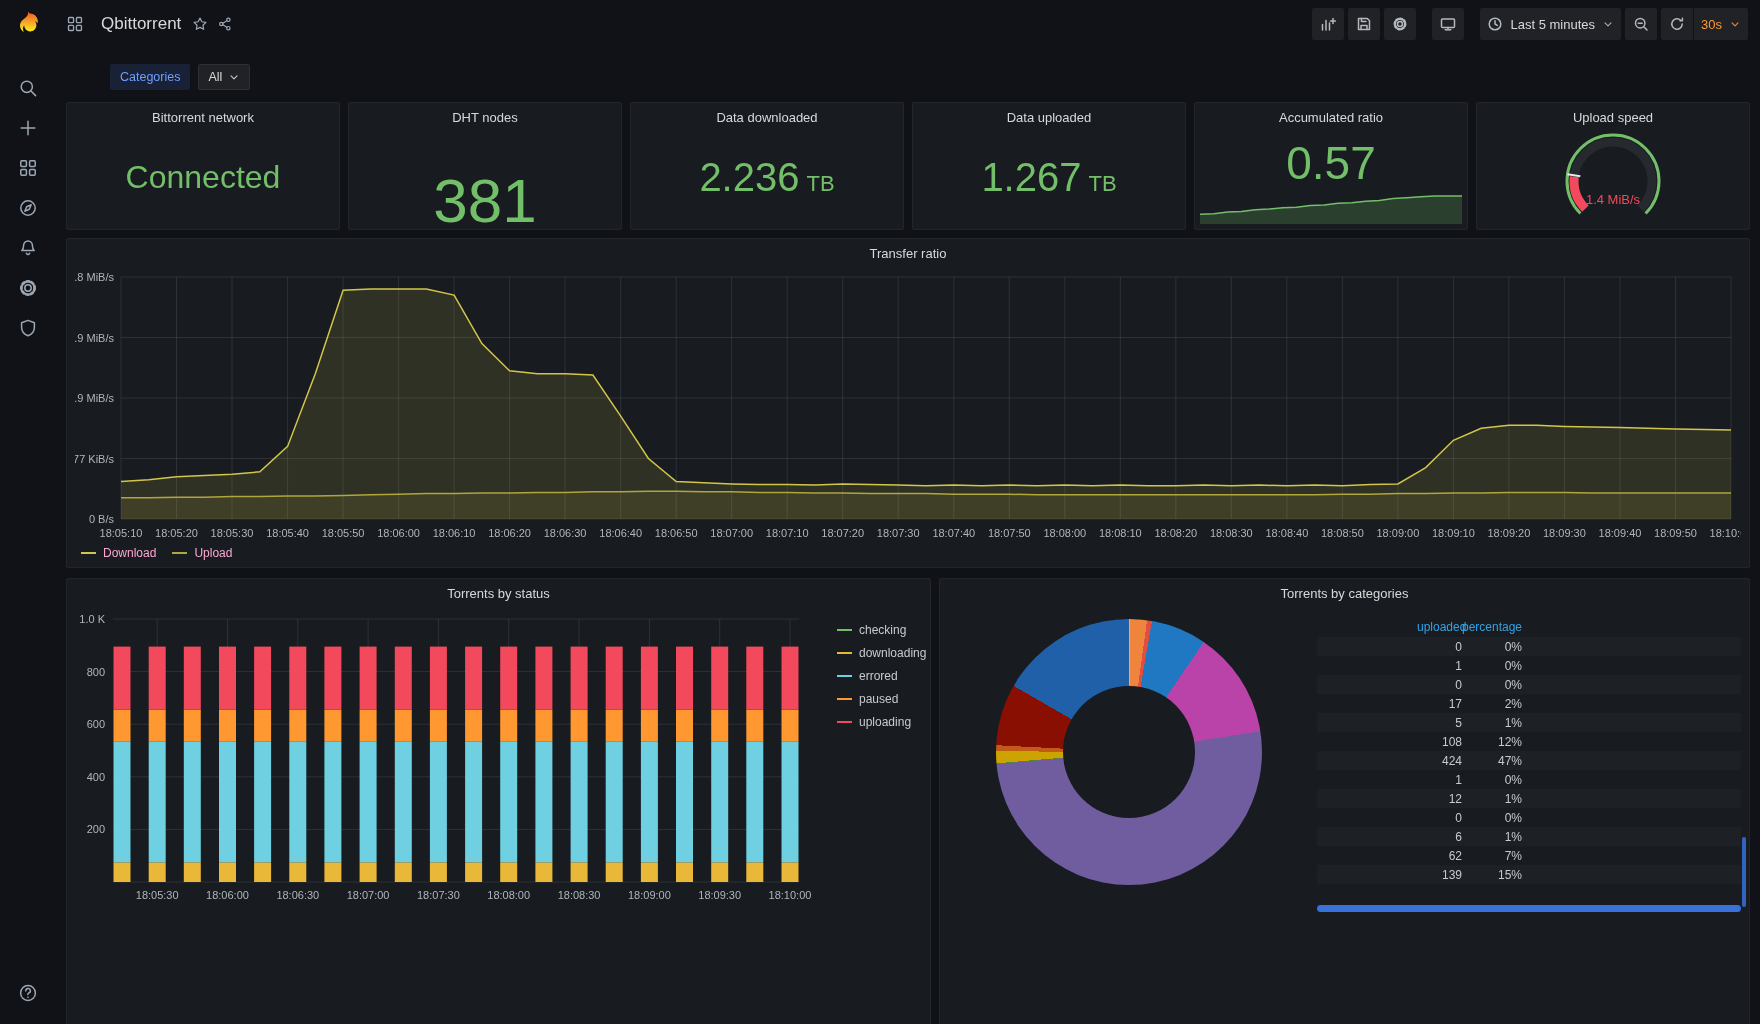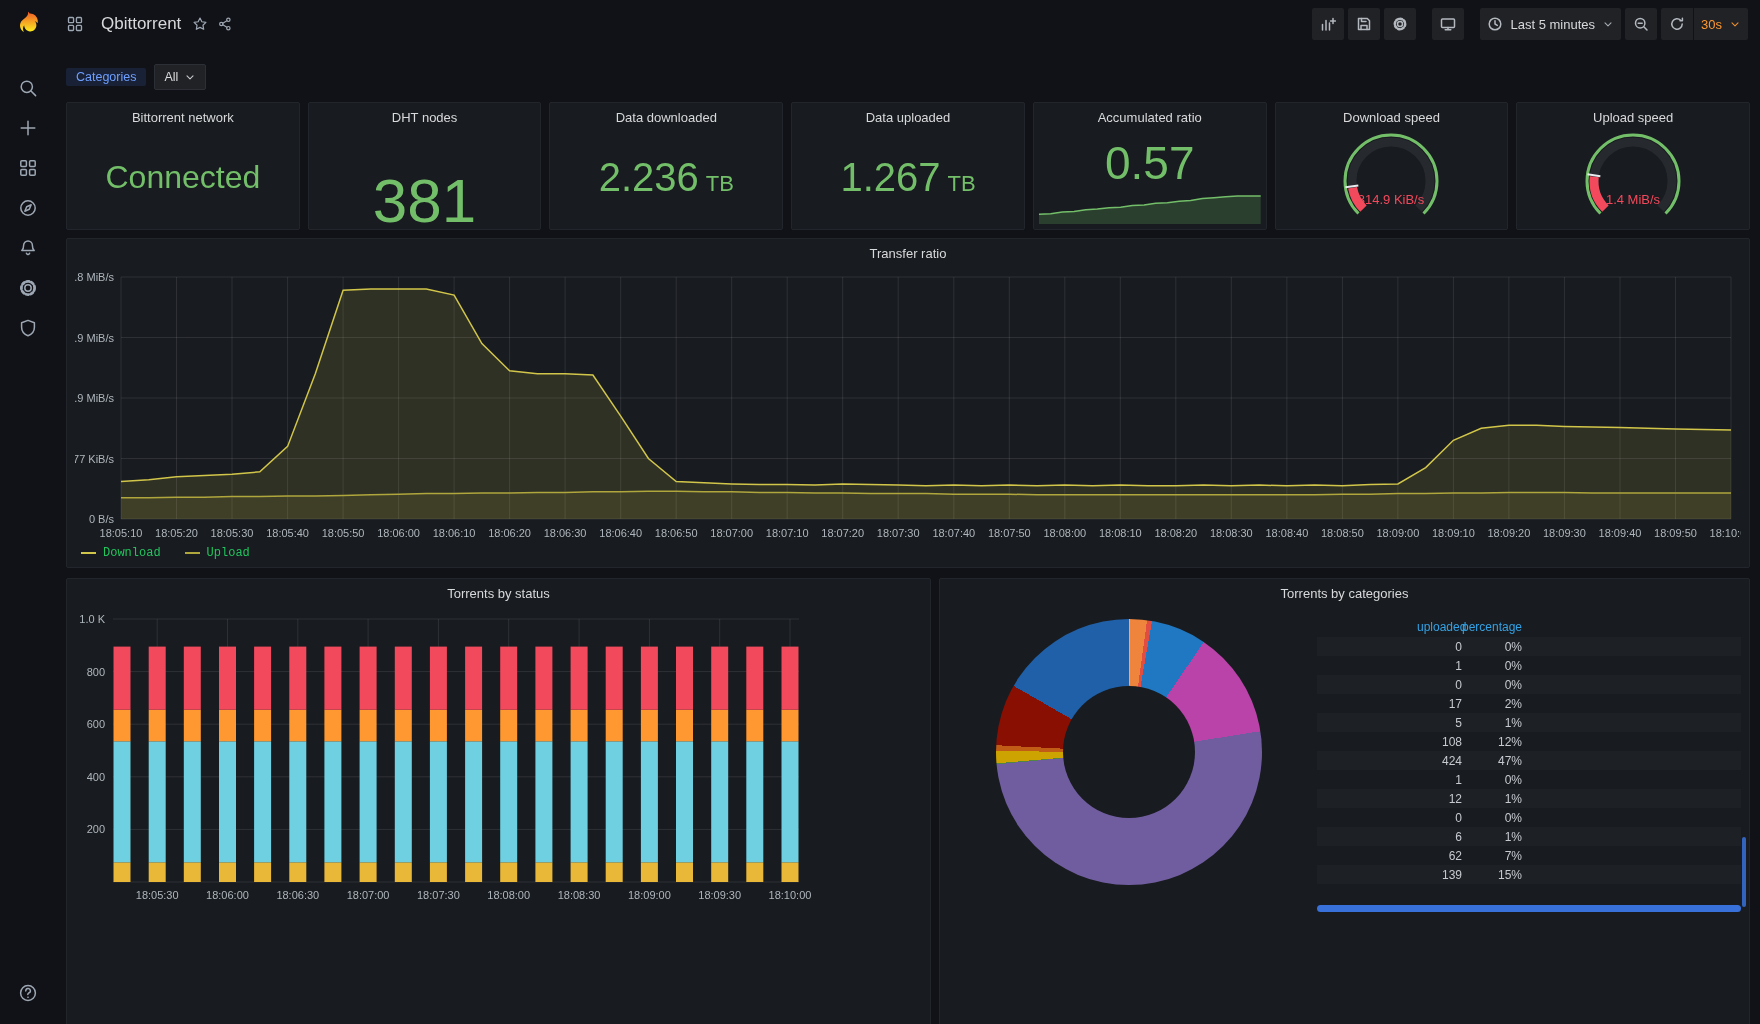--- a/index.html
+++ b/index.html
@@ -28,21 +28,21 @@
   .tb-time .tr-label{color:#D8D9DA;white-space:nowrap;}
   .tb-sep{width:8px;}
   .btn-group{display:flex;gap:1px;}
   .tb-refresh{border-radius:2px 0 0 2px;}
   .tb-interval{border-radius:0 2px 2px 0;color:#FF9830;font-weight:500;}
   .caret{display:flex;color:inherit;opacity:.9;}
 
   
   .subnav{margin-left:56px;padding:16px 10px 12px;display:flex;align-items:center;gap:8px;}
   .filter-label{background:rgba(61,113,217,0.16);color:#6E9FFF;font-size:12.5px;padding:5px 10px;
-    border-radius:2px;line-height:16px;height:18px;display:inline-flex;align-items:center;}
+    border-radius:2px;line-height:16px;height:26px;display:inline-flex;align-items:center;margin-left:44px;}
   .filter-value{background:#202226;border:1px solid #2C3036;color:#D8D9DA;font-size:12.5px;
     padding:4px 9px;border-radius:2px;height:26px;display:inline-flex;align-items:center;gap:6px;font-family:inherit;}
 
   
   .content{margin-left:56px;padding:0 10px;}
   .panel{background:#181B1F;border:1px solid #22262C;border-radius:2px;position:relative;}
   .panel-title{height:26px;padding-top:7px;text-align:center;font-size:13px;font-weight:500;
     color:#D8D9DA;line-height:16px;white-space:nowrap;overflow:hidden;}
 
   .stat-row{display:flex;gap:8px;height:128px;margin-bottom:8px;}
@@ -57,21 +57,21 @@
   .type-stat-unit .stat-value{font-size:40px;}
   .stat-unit{font-size:22px;margin-left:7px;font-weight:500;}
   .type-stat-spark .stat-value{font-size:46px;}
   .type-gauge .stat-body{top:22px;bottom:0;}
   .online-band{position:absolute;left:5px;right:5px;bottom:5px;height:26px;
     background:rgba(115,191,105,0.20);border-top:1.5px solid #73BF69;}
   .spark-svg{position:absolute;left:5px;bottom:5px;width:calc(100% - 10px);height:34px;}
 
   .transfer-panel{height:330px;margin-bottom:10px;}
   #transfer-svg{position:absolute;left:8px;top:28px;}
-  .chart-legend{position:absolute;left:14px;bottom:7px;display:flex;gap:24px;font-size:12px;color:#22c55e;font-family:Liberation Mono, monospace;}
+  .chart-legend{position:absolute;left:14px;bottom:7px;display:flex;gap:16px;font-size:12px;color:#f9a8d4;}
   .legend-item{display:flex;align-items:center;gap:7px;}
   .legend-dash{width:15px;height:0;border-top:2px solid;}
 
   .bottom-row{display:flex;gap:8px;height:470px;}
   .status-panel{width:865px;flex:none;overflow:hidden;}
   #status-svg{position:absolute;left:8px;top:26px;}
   .v-legend{position:absolute;left:770px;top:44px;display:flex;flex-direction:column;gap:9px;font-size:12px;}
   .cat-panel{flex:1;overflow:hidden;}
 
   .donut{position:absolute;left:56px;top:40px;width:266px;height:266px;border-radius:50%;}
@@ -324,32 +324,20 @@
         </div>
         <div class="panel stat-panel type-stat-spark" data-interactable="false">
           <div class="panel-title" data-interactable="true">Accumulated ratio</div>
           <div class="stat-body" data-interactable="false">
             <div class="stat-value" data-interactable="false">0.57</div>
           </div>
           <svg class="spark-svg" viewBox="0 0 100 34" preserveAspectRatio="none" data-interactable="false">
             <path d="M0 34L0.0 24.2L5.3 23.7L10.5 22.1L15.8 21.6L21.1 19.8L26.3 19.0L31.6 17.7L36.8 17.2L42.1 15.6L47.4 15.1L52.6 13.3L57.9 12.8L63.2 11.2L68.4 10.4L73.7 8.6L78.9 7.8L84.2 6.8L89.5 6.0L94.7 6.0L100.0 6.0L100 34Z" fill="rgba(115,191,105,0.22)"></path>
             <path d="M0.0 24.2L5.3 23.7L10.5 22.1L15.8 21.6L21.1 19.8L26.3 19.0L31.6 17.7L36.8 17.2L42.1 15.6L47.4 15.1L52.6 13.3L57.9 12.8L63.2 11.2L68.4 10.4L73.7 8.6L78.9 7.8L84.2 6.8L89.5 6.0L94.7 6.0L100.0 6.0" fill="none" stroke="#73BF69" stroke-width="1.5" vector-effect="non-scaling-stroke"></path>
           </svg>
-        </div>
-        <div class="panel stat-panel type-gauge" data-interactable="false">
-          <div class="panel-title" data-interactable="true">Download speed</div>
-          <div class="stat-body" data-interactable="false">
-            <svg width="160" height="104" viewBox="0 0 160 104" data-interactable="false">
-              <path d="M47.47 88.53 A46 46 0 1 1 112.53 88.53" stroke="#73BF69" stroke-width="3" fill="none"></path>
-              <path d="M52.42 83.58 A39 39 0 1 1 107.58 83.58" stroke="#26292E" stroke-width="9" fill="none"></path>
-              <path d="M52.42 83.58 A39 39 0 0 1 41.58 62.71" stroke="#F2495C" stroke-width="9" fill="none"></path>
-              <line x1="47.31318771313581" y1="60.53567001922585" x2="34.436564691037795" y2="62.32244911770876" stroke="#E8EAED" stroke-width="2"></line>
-              <text x="80" y="79" text-anchor="middle" fill="#F2495C" font-size="13">314.9 KiB/s</text>
-            </svg>
-          </div>
         </div>
         <div class="panel stat-panel type-gauge" data-interactable="false">
           <div class="panel-title" data-interactable="true">Upload speed</div>
           <div class="stat-body" data-interactable="false">
             <svg width="160" height="104" viewBox="0 0 160 104" data-interactable="false">
               <path d="M47.47 88.53 A46 46 0 1 1 112.53 88.53" stroke="#73BF69" stroke-width="3" fill="none"></path>
               <path d="M52.42 83.58 A39 39 0 1 1 107.58 83.58" stroke="#26292E" stroke-width="9" fill="none"></path>
               <path d="M52.42 83.58 A39 39 0 0 1 41.24 51.72" stroke="#F2495C" stroke-width="9" fill="none"></path>
               <line x1="47.34564896072401" y1="51.23624536696787" x2="34.48181370282741" y2="49.35961475395521" stroke="#E8EAED" stroke-width="2"></line>
               <text x="80" y="79" text-anchor="middle" fill="#F2495C" font-size="13">1.4 MiB/s</text>
@@ -557,20 +545,42 @@
             <rect x="636.2" y="41.6" width="17" height="63.1" fill="#F2495C"></rect>
             <rect x="671.3" y="257.3" width="17" height="19.7" fill="#EAB839"></rect>
             <rect x="671.3" y="136.3" width="17" height="121.0" fill="#6ED0E0"></rect>
             <rect x="671.3" y="104.7" width="17" height="31.6" fill="#FF9830"></rect>
             <rect x="671.3" y="41.6" width="17" height="63.1" fill="#F2495C"></rect>
             <rect x="706.5" y="257.3" width="17" height="19.7" fill="#EAB839"></rect>
             <rect x="706.5" y="136.3" width="17" height="121.0" fill="#6ED0E0"></rect>
             <rect x="706.5" y="104.7" width="17" height="31.6" fill="#FF9830"></rect>
             <rect x="706.5" y="41.6" width="17" height="63.1" fill="#F2495C"></rect>
           </svg>
+        <div class="v-legend" id="status-legend" data-interactable="false">
+            <div class="legend-item" data-interactable="true">
+              <span class="legend-dash" style="border-color:#73BF69" data-interactable="false"></span>
+              <span data-interactable="false">checking</span>
+            </div>
+            <div class="legend-item" data-interactable="true">
+              <span class="legend-dash" style="border-color:#EAB839" data-interactable="false"></span>
+              <span data-interactable="false">downloading</span>
+            </div>
+            <div class="legend-item" data-interactable="true">
+              <span class="legend-dash" style="border-color:#6ED0E0" data-interactable="false"></span>
+              <span data-interactable="false">errored</span>
+            </div>
+            <div class="legend-item" data-interactable="true">
+              <span class="legend-dash" style="border-color:#FF9830" data-interactable="false"></span>
+              <span data-interactable="false">paused</span>
+            </div>
+            <div class="legend-item" data-interactable="true">
+              <span class="legend-dash" style="border-color:#F2495C" data-interactable="false"></span>
+              <span data-interactable="false">uploading</span>
+            </div>
+          </div>
       </div>
       <div class="panel cat-panel" data-interactable="false">
         <div class="panel-title" data-interactable="true">Torrents by categories</div>
         <div class="donut" id="donut" data-interactable="true" style="background: conic-gradient(rgb(234, 184, 57) 0deg, rgb(234, 184, 57) 0.43deg, rgb(239, 132, 60) 0.43deg, rgb(239, 132, 60) 7.8deg, rgb(226, 77, 66) 7.8deg, rgb(226, 77, 66) 9.96deg, rgb(31, 120, 193) 9.96deg, rgb(31, 120, 193) 34.22deg, rgb(186, 67, 169) 34.22deg, rgb(186, 67, 169) 81.01deg, rgb(112, 93, 160) 81.01deg, rgb(112, 93, 160) 264.69deg, rgb(80, 134, 66) 264.69deg, rgb(80, 134, 66) 265.13deg, rgb(204, 163, 0) 265.13deg, rgb(204, 163, 0) 270.32deg, rgb(193, 92, 23) 270.32deg, rgb(193, 92, 23) 272.92deg, rgb(137, 15, 2) 272.92deg, rgb(137, 15, 2) 299.78deg, rgb(31, 96, 168) 299.78deg, rgb(31, 96, 168) 360deg);">
           <div class="donut-hole" data-interactable="false"></div>
         </div>
         <div class="cat-table" id="cat-table" data-interactable="false">
             <div class="cat-hdr" data-interactable="false">
               <span></span>
               <span></span>

